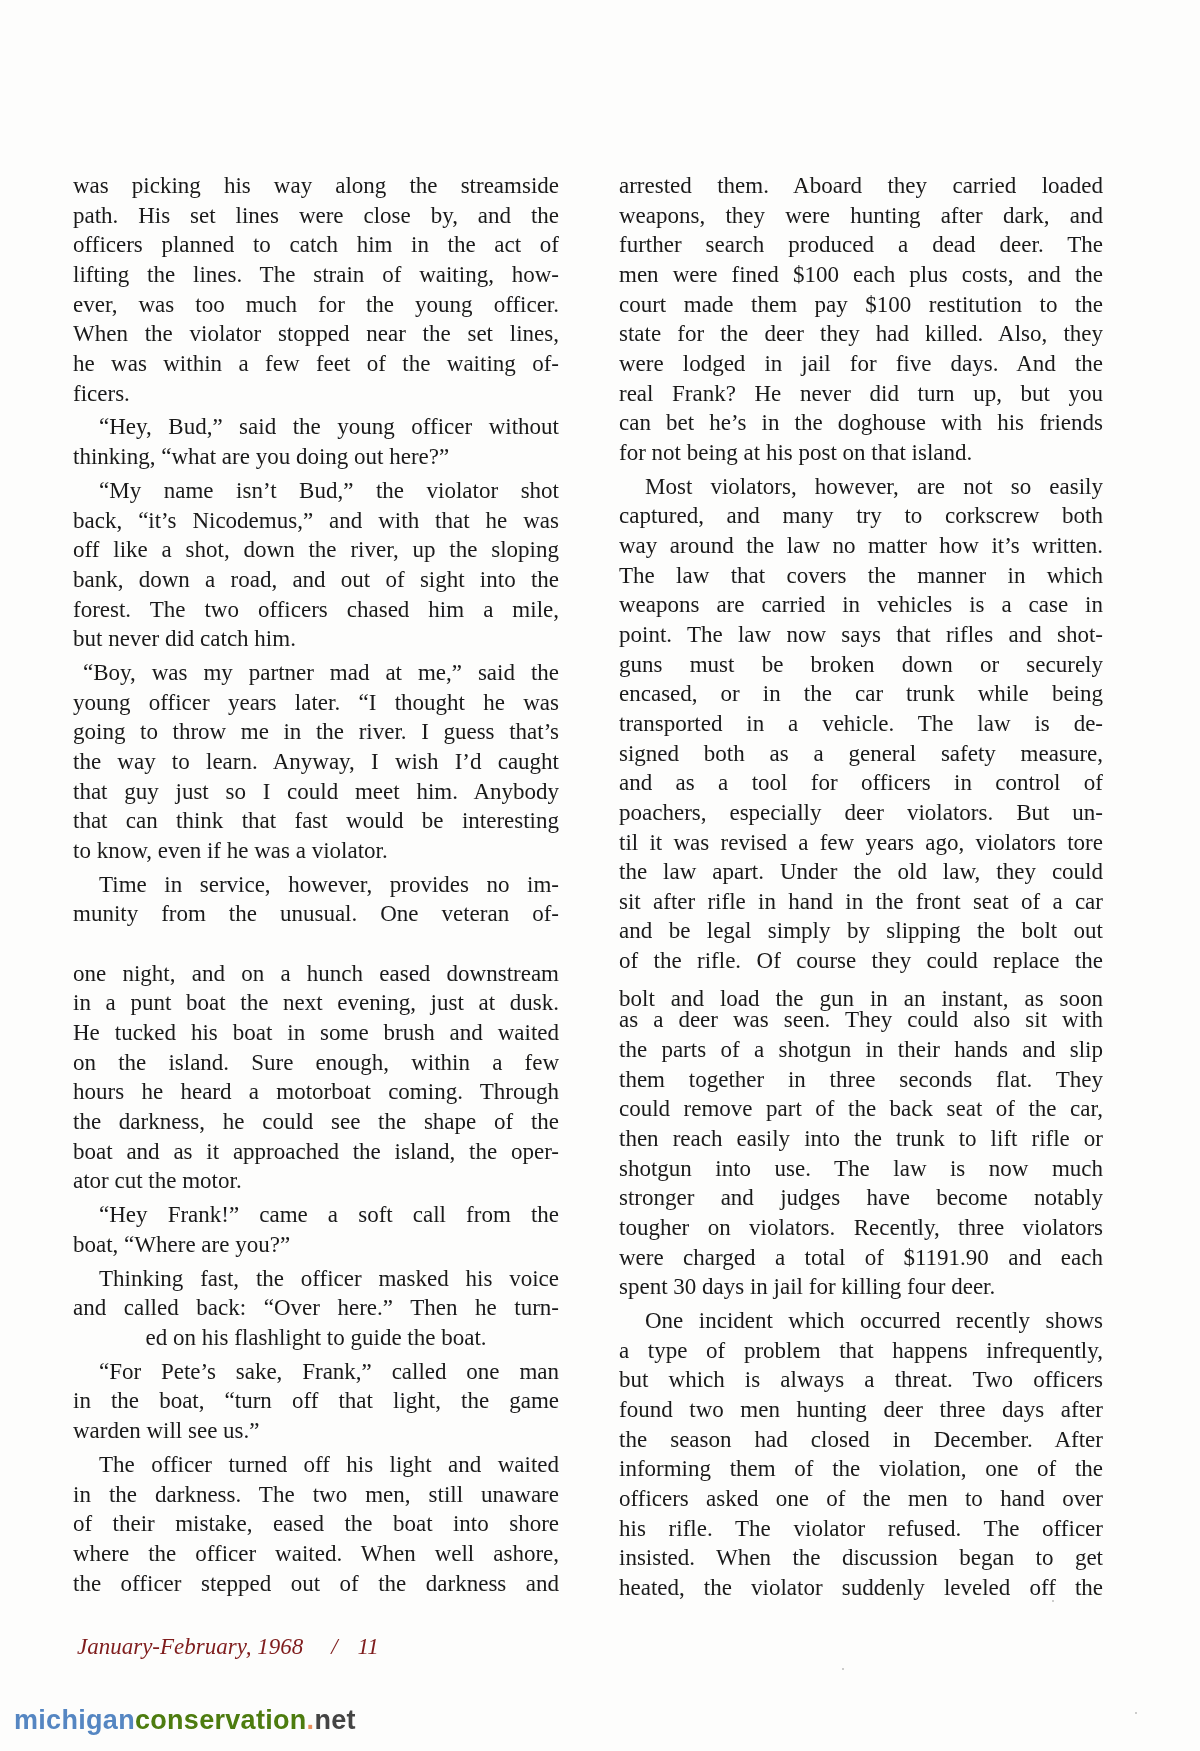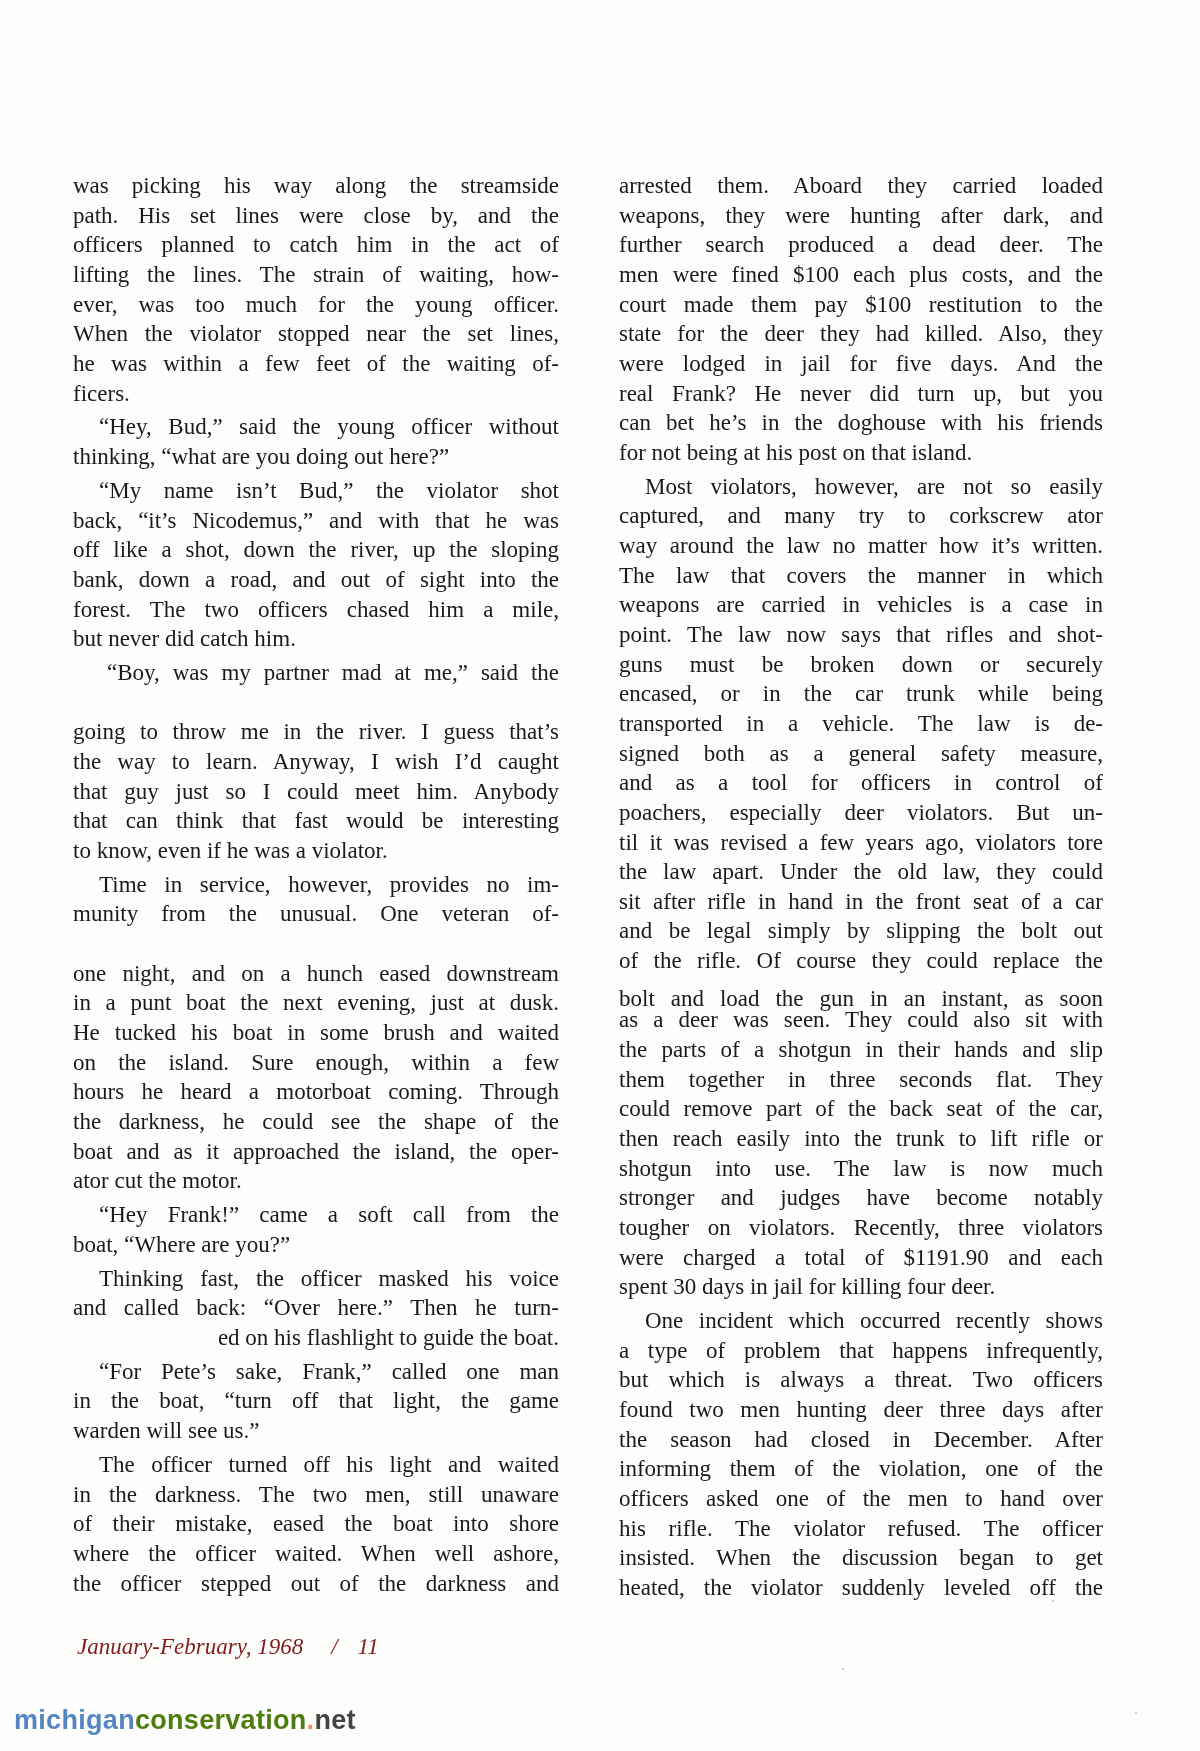--- a/index.html
+++ b/index.html
@@ -48,41 +48,42 @@
       <div style="position: absolute; left: 0px; right: 0px; top: 177.9px; white-space: nowrap; text-align: justify; text-align-last: justify;">he was within a few feet of the waiting of-</div>
       <div style="position: absolute; left: 0px; right: 0px; top: 207.55px; white-space: nowrap; text-align: left;">ficers.</div>
       <div style="position: absolute; left: 26px; right: 0px; top: 241.4px; white-space: nowrap; text-align: justify; text-align-last: justify;">“Hey, Bud,” said the young officer without</div>
       <div style="position: absolute; left: 0px; right: 0px; top: 271.05px; white-space: nowrap; text-align: left;">thinking, “what are you doing out here?”</div>
       <div style="position: absolute; left: 26px; right: 0px; top: 304.9px; white-space: nowrap; text-align: justify; text-align-last: justify;">“My name isn’t Bud,” the violator shot</div>
       <div style="position: absolute; left: 0px; right: 0px; top: 334.55px; white-space: nowrap; text-align: justify; text-align-last: justify;">back, “it’s Nicodemus,” and with that he was</div>
       <div style="position: absolute; left: 0px; right: 0px; top: 364.2px; white-space: nowrap; text-align: justify; text-align-last: justify;">off like a shot, down the river, up the sloping</div>
       <div style="position: absolute; left: 0px; right: 0px; top: 393.85px; white-space: nowrap; text-align: justify; text-align-last: justify;">bank, down a road, and out of sight into the</div>
       <div style="position: absolute; left: 0px; right: 0px; top: 423.5px; white-space: nowrap; text-align: justify; text-align-last: justify;">forest. The two officers chased him a mile,</div>
       <div style="position: absolute; left: 0px; right: 0px; top: 453.15px; white-space: nowrap; text-align: left;">but never did catch him.</div>
-      <div style="position: absolute; left: 34px; right: 0px; top: 487px; white-space: nowrap; text-align: justify; text-align-last: justify;">“Boy, was my partner mad at me,” said the</div>
+      <div style="position: absolute; left: 10px; right: 0px; top: 487px; white-space: nowrap; text-align: justify; text-align-last: justify;">“Boy, was my partner mad at me,” said the</div>
+      <div style="position: absolute; left: 0px; right: 0px; top: 516.65px; white-space: nowrap; text-align: justify; text-align-last: justify;">young officer years later. “I thought he was</div>
       <div style="position: absolute; left: 0px; right: 0px; top: 546.3px; white-space: nowrap; text-align: justify; text-align-last: justify;">going to throw me in the river. I guess that’s</div>
       <div style="position: absolute; left: 0px; right: 0px; top: 575.95px; white-space: nowrap; text-align: justify; text-align-last: justify;">the way to learn. Anyway, I wish I’d caught</div>
       <div style="position: absolute; left: 0px; right: 0px; top: 605.6px; white-space: nowrap; text-align: justify; text-align-last: justify;">that guy just so I could meet him. Anybody</div>
       <div style="position: absolute; left: 0px; right: 0px; top: 635.25px; white-space: nowrap; text-align: justify; text-align-last: justify;">that can think that fast would be interesting</div>
       <div style="position: absolute; left: 0px; right: 0px; top: 664.9px; white-space: nowrap; text-align: left;">to know, even if he was a violator.</div>
       <div style="position: absolute; left: 26px; right: 0px; top: 698.75px; white-space: nowrap; text-align: justify; text-align-last: justify;">Time in service, however, provides no im-</div>
       <div style="position: absolute; left: 0px; right: 0px; top: 728.4px; white-space: nowrap; text-align: justify; text-align-last: justify;">munity from the unusual. One veteran of-</div>
       <div style="position: absolute; left: 0px; right: 0px; top: 787.7px; white-space: nowrap; text-align: justify; text-align-last: justify;">one night, and on a hunch eased downstream</div>
       <div style="position: absolute; left: 0px; right: 0px; top: 817.35px; white-space: nowrap; text-align: justify; text-align-last: justify;">in a punt boat the next evening, just at dusk.</div>
       <div style="position: absolute; left: 0px; right: 0px; top: 847px; white-space: nowrap; text-align: justify; text-align-last: justify;">He tucked his boat in some brush and waited</div>
       <div style="position: absolute; left: 0px; right: 0px; top: 876.65px; white-space: nowrap; text-align: justify; text-align-last: justify;">on the island. Sure enough, within a few</div>
       <div style="position: absolute; left: 0px; right: 0px; top: 906.3px; white-space: nowrap; text-align: justify; text-align-last: justify;">hours he heard a motorboat coming. Through</div>
       <div style="position: absolute; left: 0px; right: 0px; top: 935.95px; white-space: nowrap; text-align: justify; text-align-last: justify;">the darkness, he could see the shape of the</div>
       <div style="position: absolute; left: 0px; right: 0px; top: 965.6px; white-space: nowrap; text-align: justify; text-align-last: justify;">boat and as it approached the island, the oper-</div>
       <div style="position: absolute; left: 0px; right: 0px; top: 995.25px; white-space: nowrap; text-align: left;">ator cut the motor.</div>
       <div style="position: absolute; left: 26px; right: 0px; top: 1029.1px; white-space: nowrap; text-align: justify; text-align-last: justify;">“Hey Frank!” came a soft call from the</div>
       <div style="position: absolute; left: 0px; right: 0px; top: 1058.75px; white-space: nowrap; text-align: left;">boat, “Where are you?”</div>
       <div style="position: absolute; left: 26px; right: 0px; top: 1092.6px; white-space: nowrap; text-align: justify; text-align-last: justify;">Thinking fast, the officer masked his voice</div>
       <div style="position: absolute; left: 0px; right: 0px; top: 1122.25px; white-space: nowrap; text-align: justify; text-align-last: justify;">and called back: “Over here.” Then he turn-</div>
-      <div style="position: absolute; left: 0px; right: 0px; top: 1151.9px; white-space: nowrap; text-align: right;">ed on his flashlight to guide the boat.</div>
+      <div style="position: absolute; left: 0px; right: 0px; top: 1151.9px; white-space: nowrap; text-align: center;">ed on his flashlight to guide the boat.</div>
       <div style="position: absolute; left: 26px; right: 0px; top: 1185.75px; white-space: nowrap; text-align: justify; text-align-last: justify;">“For Pete’s sake, Frank,” called one man</div>
       <div style="position: absolute; left: 0px; right: 0px; top: 1215.4px; white-space: nowrap; text-align: justify; text-align-last: justify;">in the boat, “turn off that light, the game</div>
       <div style="position: absolute; left: 0px; right: 0px; top: 1245.05px; white-space: nowrap; text-align: left;">warden will see us.”</div>
       <div style="position: absolute; left: 26px; right: 0px; top: 1278.9px; white-space: nowrap; text-align: justify; text-align-last: justify;">The officer turned off his light and waited</div>
       <div style="position: absolute; left: 0px; right: 0px; top: 1308.55px; white-space: nowrap; text-align: justify; text-align-last: justify;">in the darkness. The two men, still unaware</div>
       <div style="position: absolute; left: 0px; right: 0px; top: 1338.2px; white-space: nowrap; text-align: justify; text-align-last: justify;">of their mistake, eased the boat into shore</div>
       <div style="position: absolute; left: 0px; right: 0px; top: 1367.85px; white-space: nowrap; text-align: justify; text-align-last: justify;">where the officer waited. When well ashore,</div>
       <div style="position: absolute; left: 0px; right: 0px; top: 1397.5px; white-space: nowrap; text-align: justify; text-align-last: justify;">the officer stepped out of the darkness and</div>
     </div>
   <div class="col col-right" id="col-right" style="height: 1431.6px;">
@@ -90,21 +91,21 @@
       <div style="position: absolute; left: 0px; right: 0px; top: 29.65px; white-space: nowrap; text-align: justify; text-align-last: justify;">weapons, they were hunting after dark, and</div>
       <div style="position: absolute; left: 0px; right: 0px; top: 59.3px; white-space: nowrap; text-align: justify; text-align-last: justify;">further search produced a dead deer. The</div>
       <div style="position: absolute; left: 0px; right: 0px; top: 88.95px; white-space: nowrap; text-align: justify; text-align-last: justify;">men were fined $100 each plus costs, and the</div>
       <div style="position: absolute; left: 0px; right: 0px; top: 118.6px; white-space: nowrap; text-align: justify; text-align-last: justify;">court made them pay $100 restitution to the</div>
       <div style="position: absolute; left: 0px; right: 0px; top: 148.25px; white-space: nowrap; text-align: justify; text-align-last: justify;">state for the deer they had killed. Also, they</div>
       <div style="position: absolute; left: 0px; right: 0px; top: 177.9px; white-space: nowrap; text-align: justify; text-align-last: justify;">were lodged in jail for five days. And the</div>
       <div style="position: absolute; left: 0px; right: 0px; top: 207.55px; white-space: nowrap; text-align: justify; text-align-last: justify;">real Frank? He never did turn up, but you</div>
       <div style="position: absolute; left: 0px; right: 0px; top: 237.2px; white-space: nowrap; text-align: justify; text-align-last: justify;">can bet he’s in the doghouse with his friends</div>
       <div style="position: absolute; left: 0px; right: 0px; top: 266.85px; white-space: nowrap; text-align: left;">for not being at his post on that island.</div>
       <div style="position: absolute; left: 26px; right: 0px; top: 300.7px; white-space: nowrap; text-align: justify; text-align-last: justify;">Most violators, however, are not so easily</div>
-      <div style="position: absolute; left: 0px; right: 0px; top: 330.35px; white-space: nowrap; text-align: justify; text-align-last: justify;">captured, and many try to corkscrew ator</div>
+      <div style="position: absolute; left: 0px; right: 0px; top: 330.35px; white-space: nowrap; text-align: justify; text-align-last: justify;">captured, and many try to corkscrew both</div>
       <div style="position: absolute; left: 0px; right: 0px; top: 360px; white-space: nowrap; text-align: justify; text-align-last: justify;">way around the law no matter how it’s written.</div>
       <div style="position: absolute; left: 0px; right: 0px; top: 389.65px; white-space: nowrap; text-align: justify; text-align-last: justify;">The law that covers the manner in which</div>
       <div style="position: absolute; left: 0px; right: 0px; top: 419.3px; white-space: nowrap; text-align: justify; text-align-last: justify;">weapons are carried in vehicles is a case in</div>
       <div style="position: absolute; left: 0px; right: 0px; top: 448.95px; white-space: nowrap; text-align: justify; text-align-last: justify;">point. The law now says that rifles and shot-</div>
       <div style="position: absolute; left: 0px; right: 0px; top: 478.6px; white-space: nowrap; text-align: justify; text-align-last: justify;">guns must be broken down or securely</div>
       <div style="position: absolute; left: 0px; right: 0px; top: 508.25px; white-space: nowrap; text-align: justify; text-align-last: justify;">encased, or in the car trunk while being</div>
       <div style="position: absolute; left: 0px; right: 0px; top: 537.9px; white-space: nowrap; text-align: justify; text-align-last: justify;">transported in a vehicle. The law is de-</div>
       <div style="position: absolute; left: 0px; right: 0px; top: 567.55px; white-space: nowrap; text-align: justify; text-align-last: justify;">signed both as a general safety measure,</div>
       <div style="position: absolute; left: 0px; right: 0px; top: 597.2px; white-space: nowrap; text-align: justify; text-align-last: justify;">and as a tool for officers in control of</div>
       <div style="position: absolute; left: 0px; right: 0px; top: 626.85px; white-space: nowrap; text-align: justify; text-align-last: justify;">poachers, especially deer violators. But un-</div>

